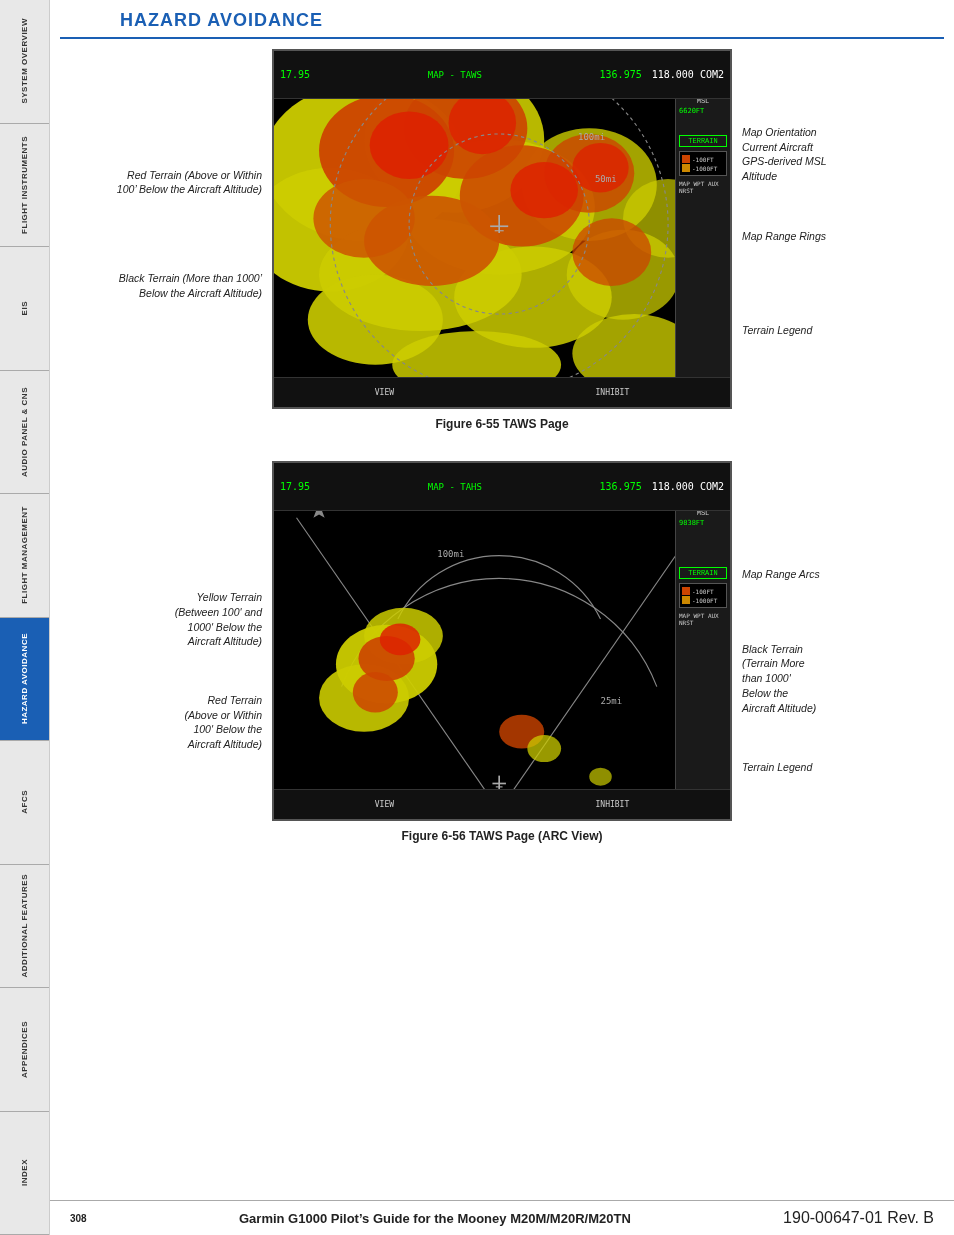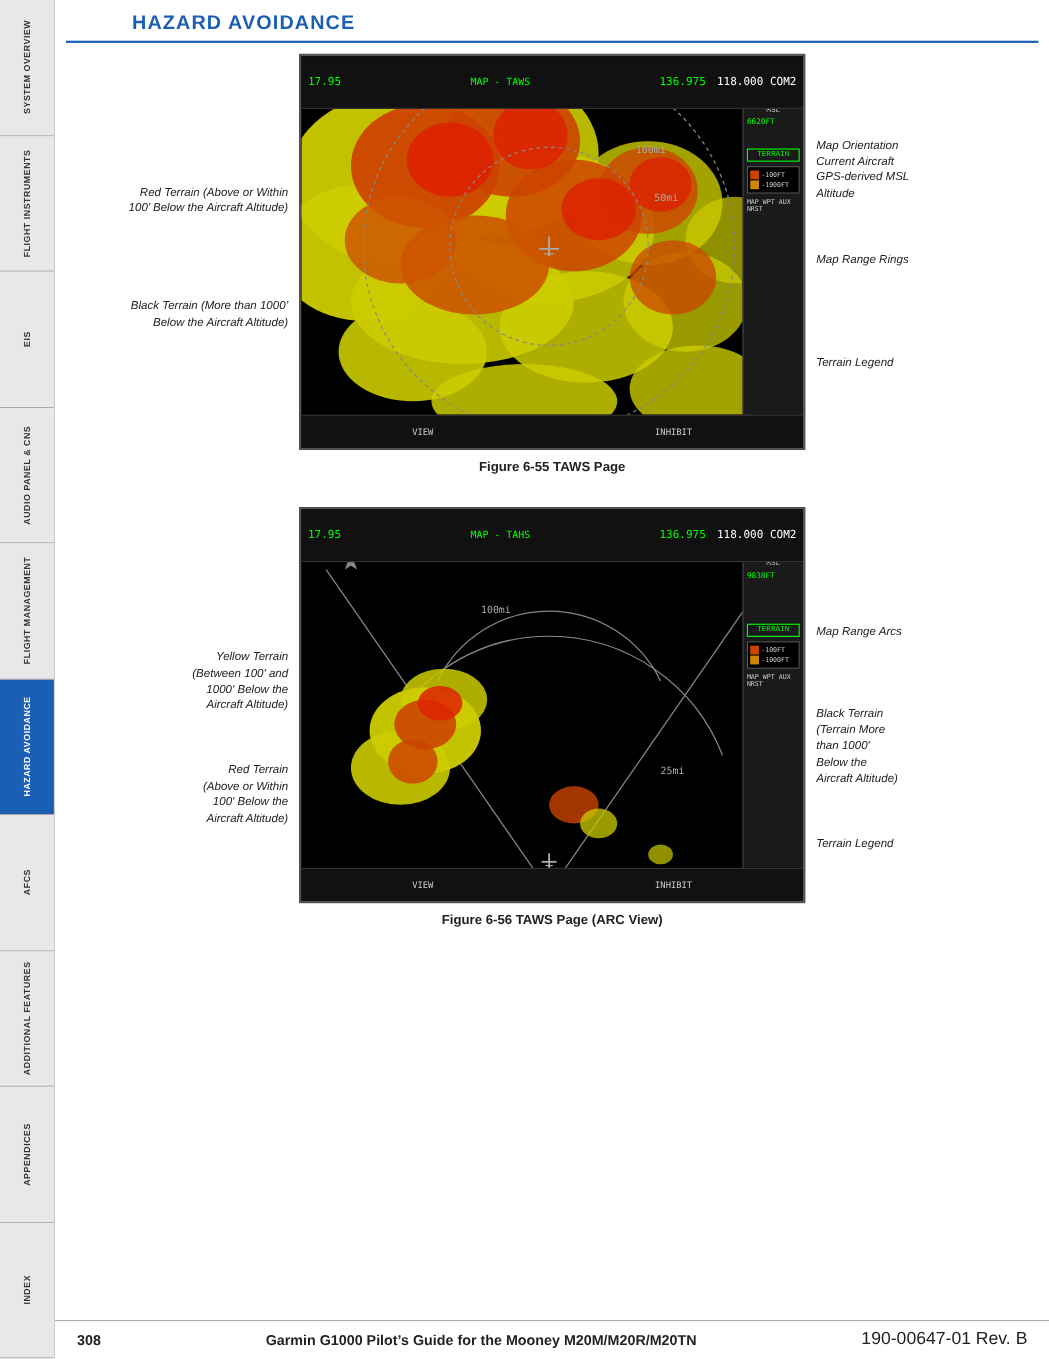--- a/index.html
+++ b/index.html
@@ -262,21 +262,21 @@
       bottom: 0;
       left: 50px;
       right: 0;
       display: flex;
       justify-content: space-between;
       align-items: center;
       padding: 8px 20px;
       border-top: 1px solid #aaa;
     }
     .footer-page {
-      font-size: 13px;
+      font-size: 10px;
       font-weight: bold;
       color: #222;
     }
     .footer-title {
       font-size: 13px;
       font-weight: bold;
       color: #222;
     }
     .footer-part {
       font-size: 16px;

